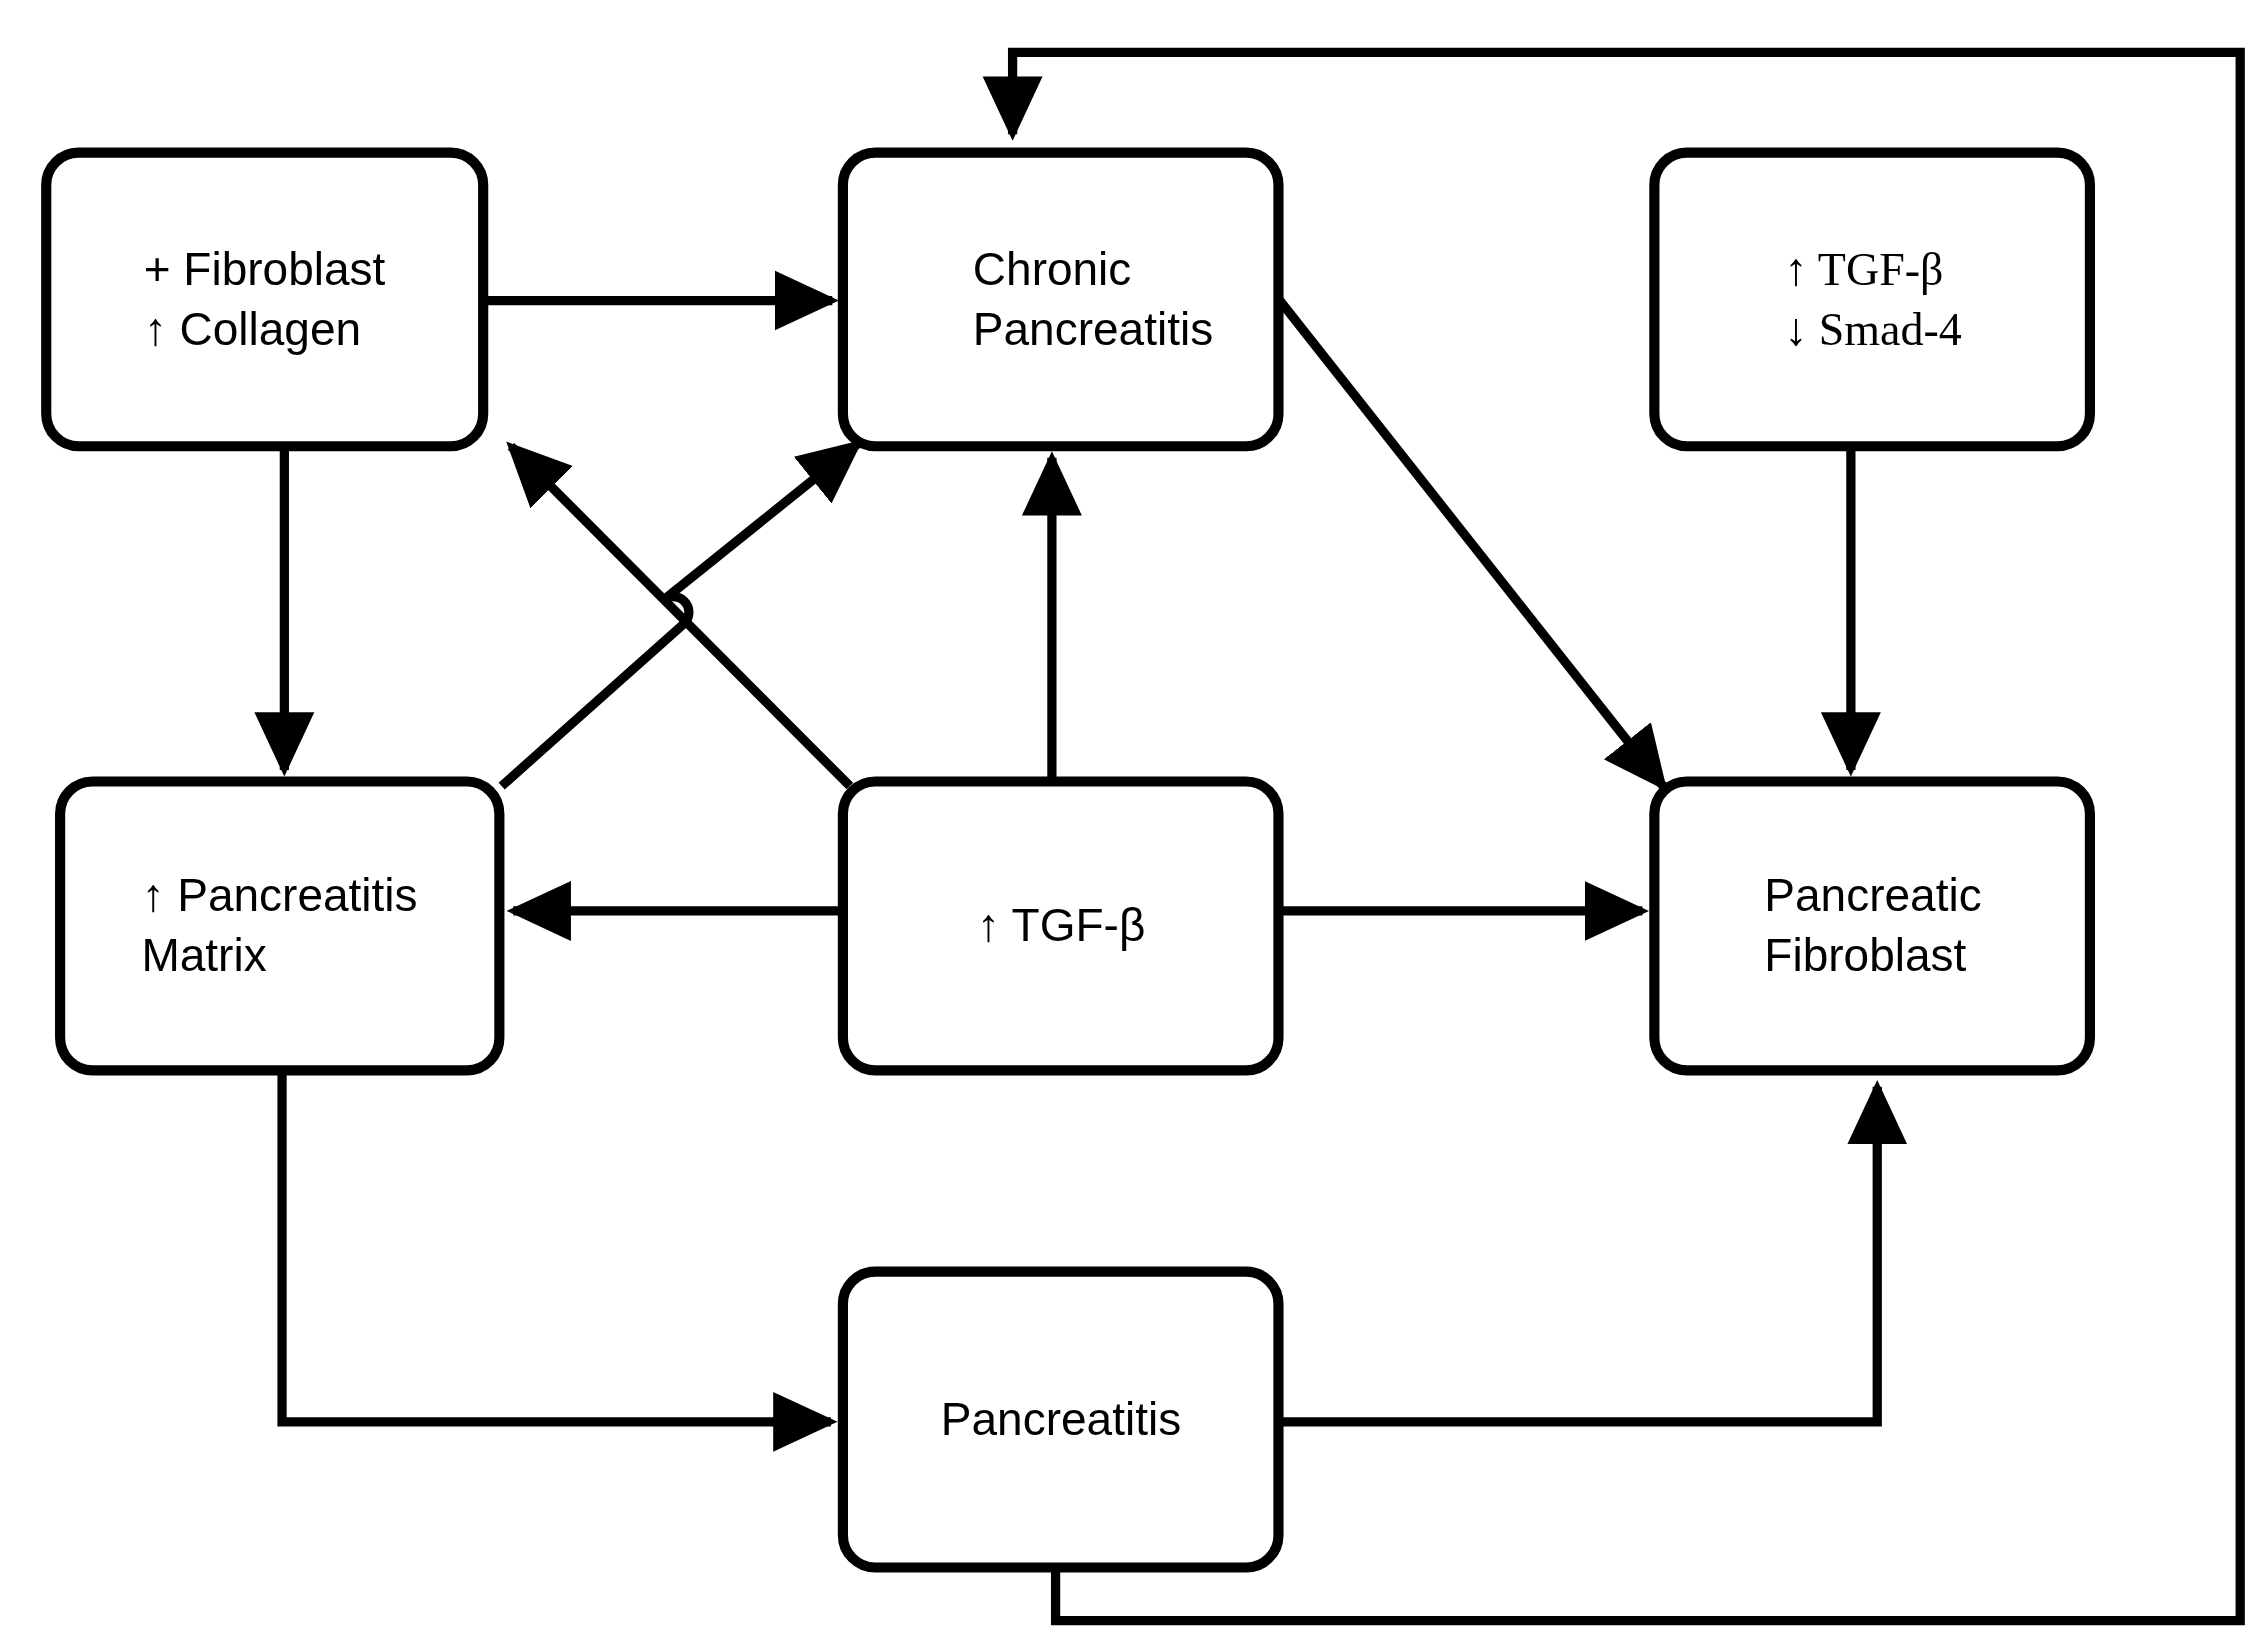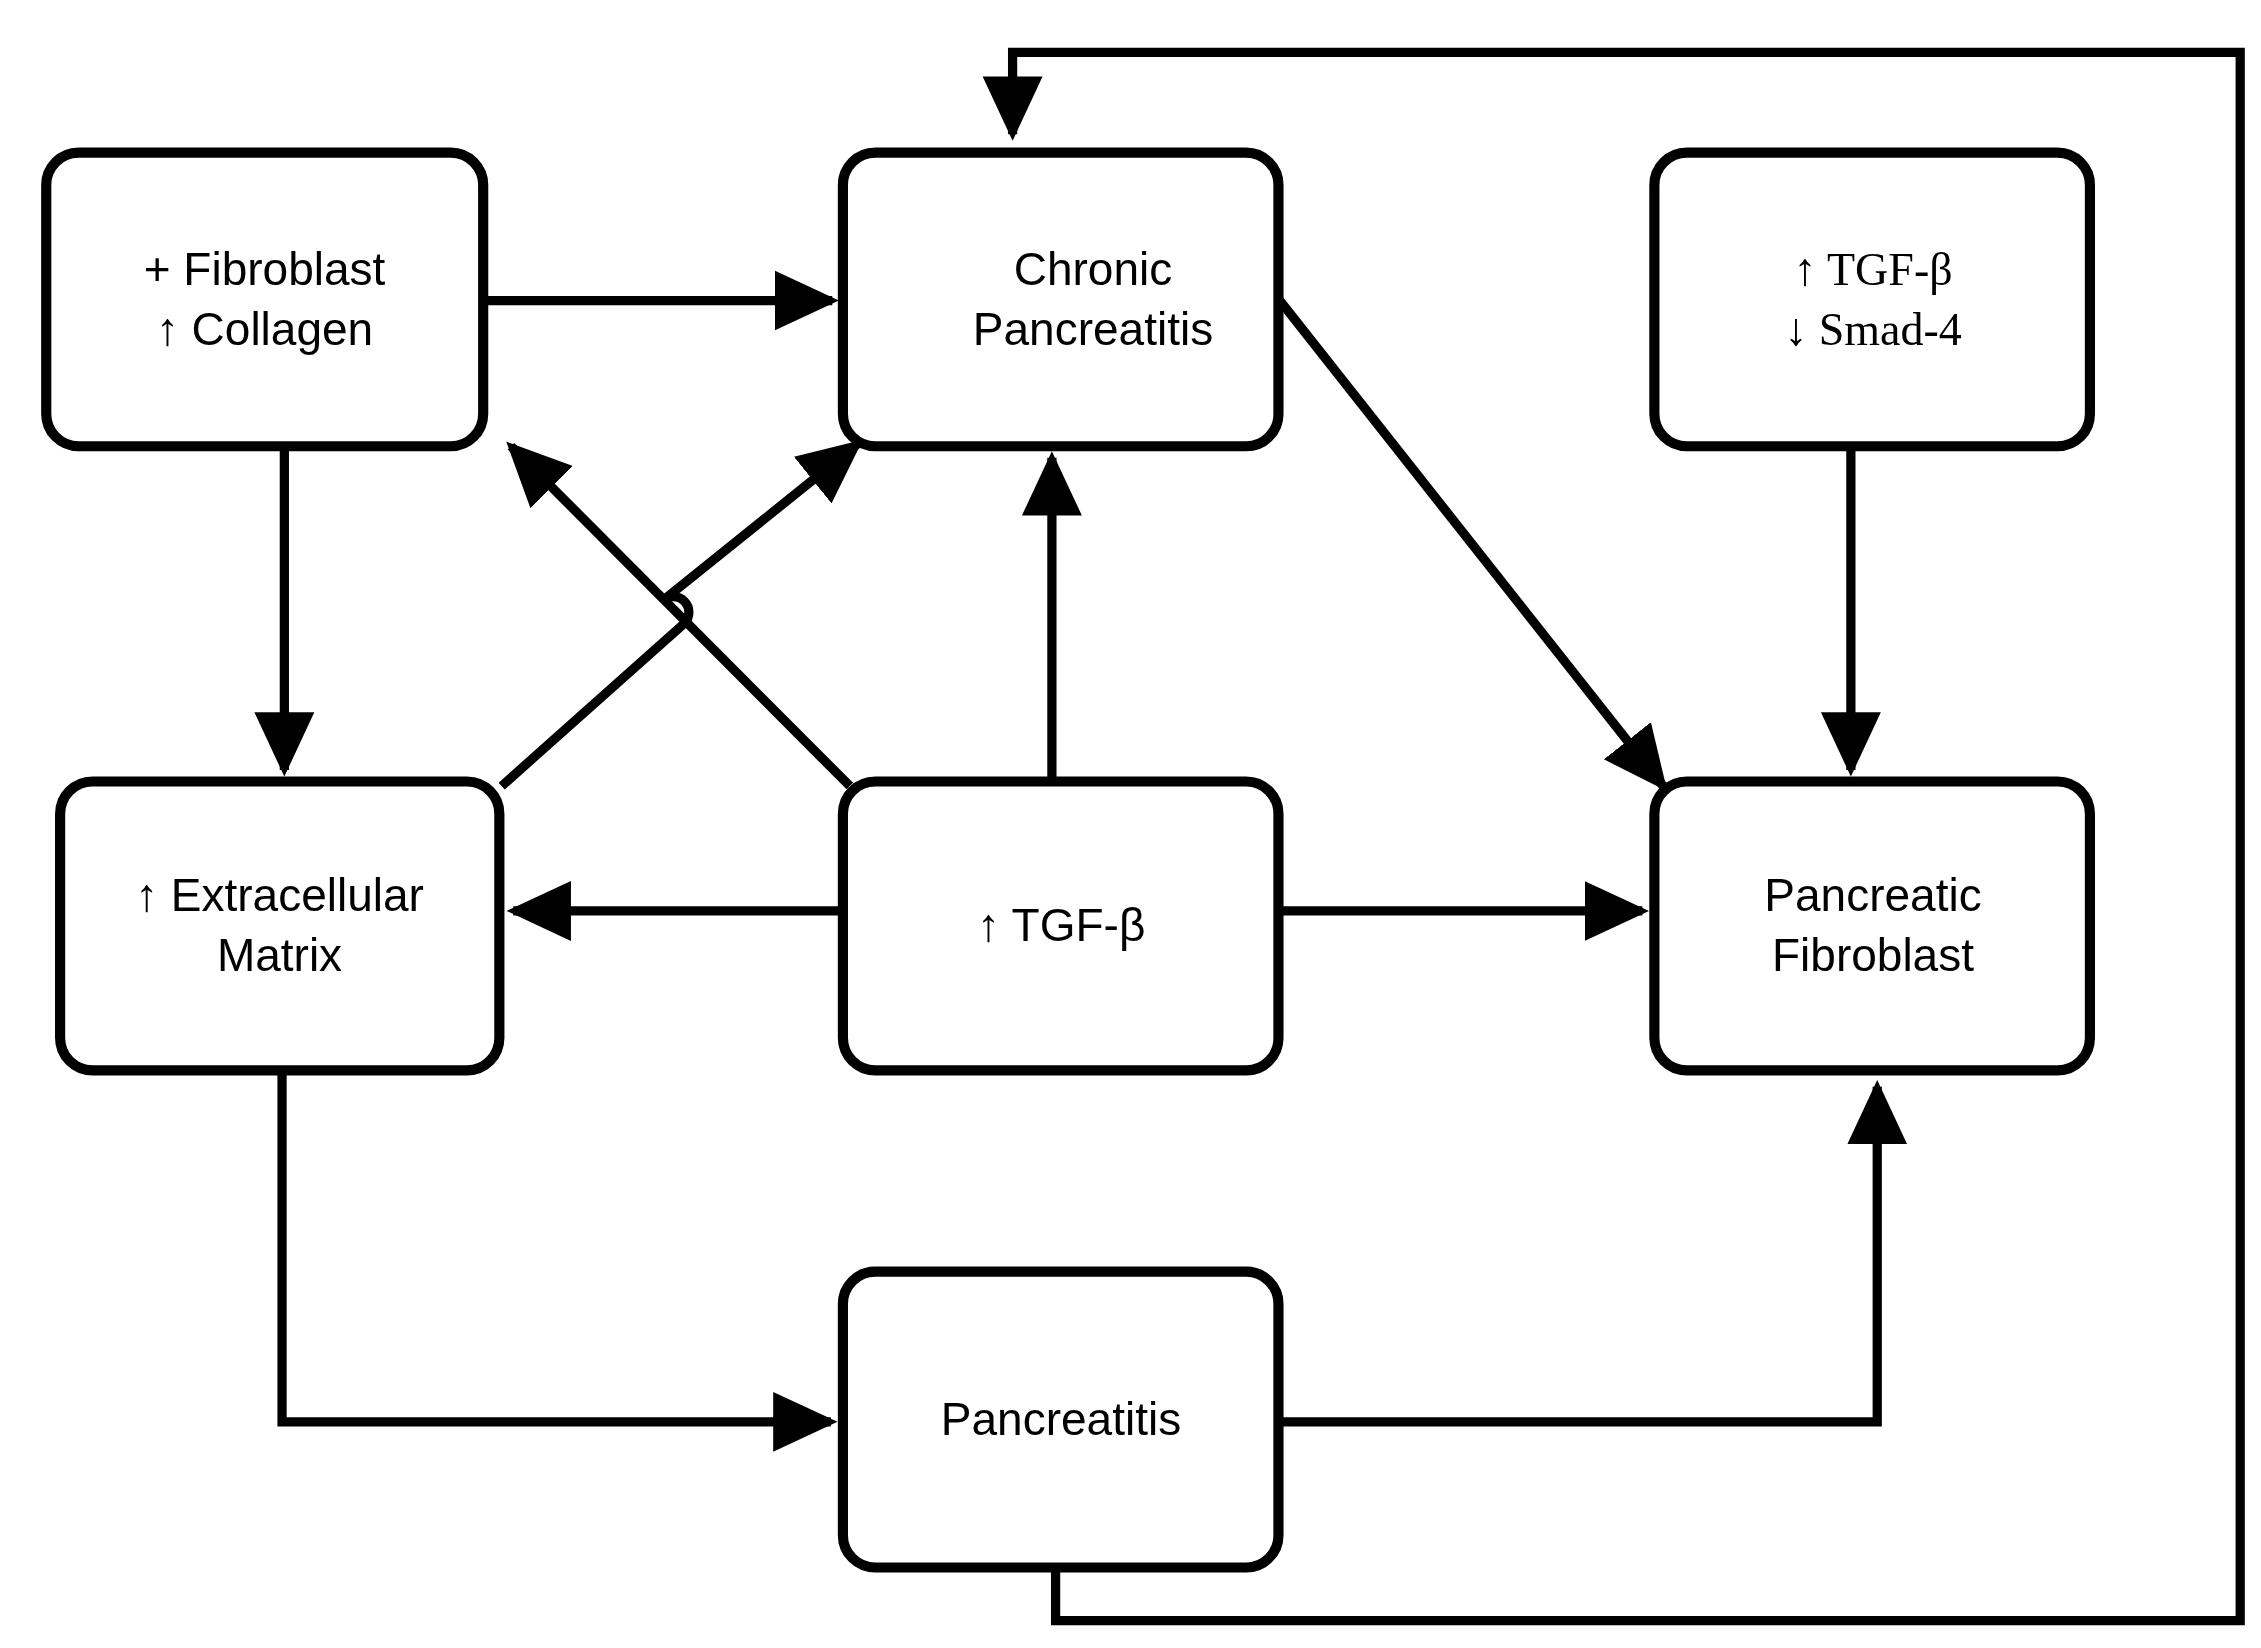--- a/index.html
+++ b/index.html
@@ -2,21 +2,21 @@
 <html style="font-size:7.4px"><head>
 <meta charset="utf-8">
 <style>
   html,body{margin:0;padding:0;background:#ffffff;}
   body{font-family:"Liberation Sans", sans-serif;}
   #stage{position:relative;width:2261px;height:1648px;background:#ffffff;overflow:hidden;}
   #stage svg{position:absolute;left:0;top:0;width:2261px;height:1648px;}
   .nodeLabel{
     position:absolute;
     display:flex;align-items:center;justify-content:center;
-    text-align:center;
+    text-align:left;
     color:#000000;
     font-family:"Liberation Sans", sans-serif;
     font-size:46px;
     line-height:1.30;
     white-space:pre-line;
     pointer-events:none;
   }
   .serifLabel{font-family:"Liberation Serif", serif;}
 </style>
 </head>
@@ -71,21 +71,21 @@
 
   <div class="nodeLabel" style="left:46px;top:153px;width:437px;height:294px;">+ Fibroblast
 ↑ Collagen</div>
 
   <div class="nodeLabel" style="left:875px;top:153px;width:436px;height:294px;">Chronic
 Pancreatitis</div>
 
   <div class="nodeLabel serifLabel" style="left:1655px;top:153px;width:436px;height:294px;">↑ TGF-β
 ↓ Smad-4</div>
 
-  <div class="nodeLabel" style="left:60px;top:781px;width:439px;height:289px;">↑ Extracellular
+  <div class="nodeLabel" style="left:60px;top:781px;width:439px;height:289px;">↑ Pancreatitis
 Matrix</div>
 
   <div class="nodeLabel" style="left:843px;top:781px;width:436px;height:289px;">↑ TGF-β</div>
 
   <div class="nodeLabel" style="left:1655px;top:781px;width:436px;height:289px;">Pancreatic
 Fibroblast</div>
 
   <div class="nodeLabel" style="left:843px;top:1272px;width:436px;height:296px;">Pancreatitis</div>
 
 </div>

